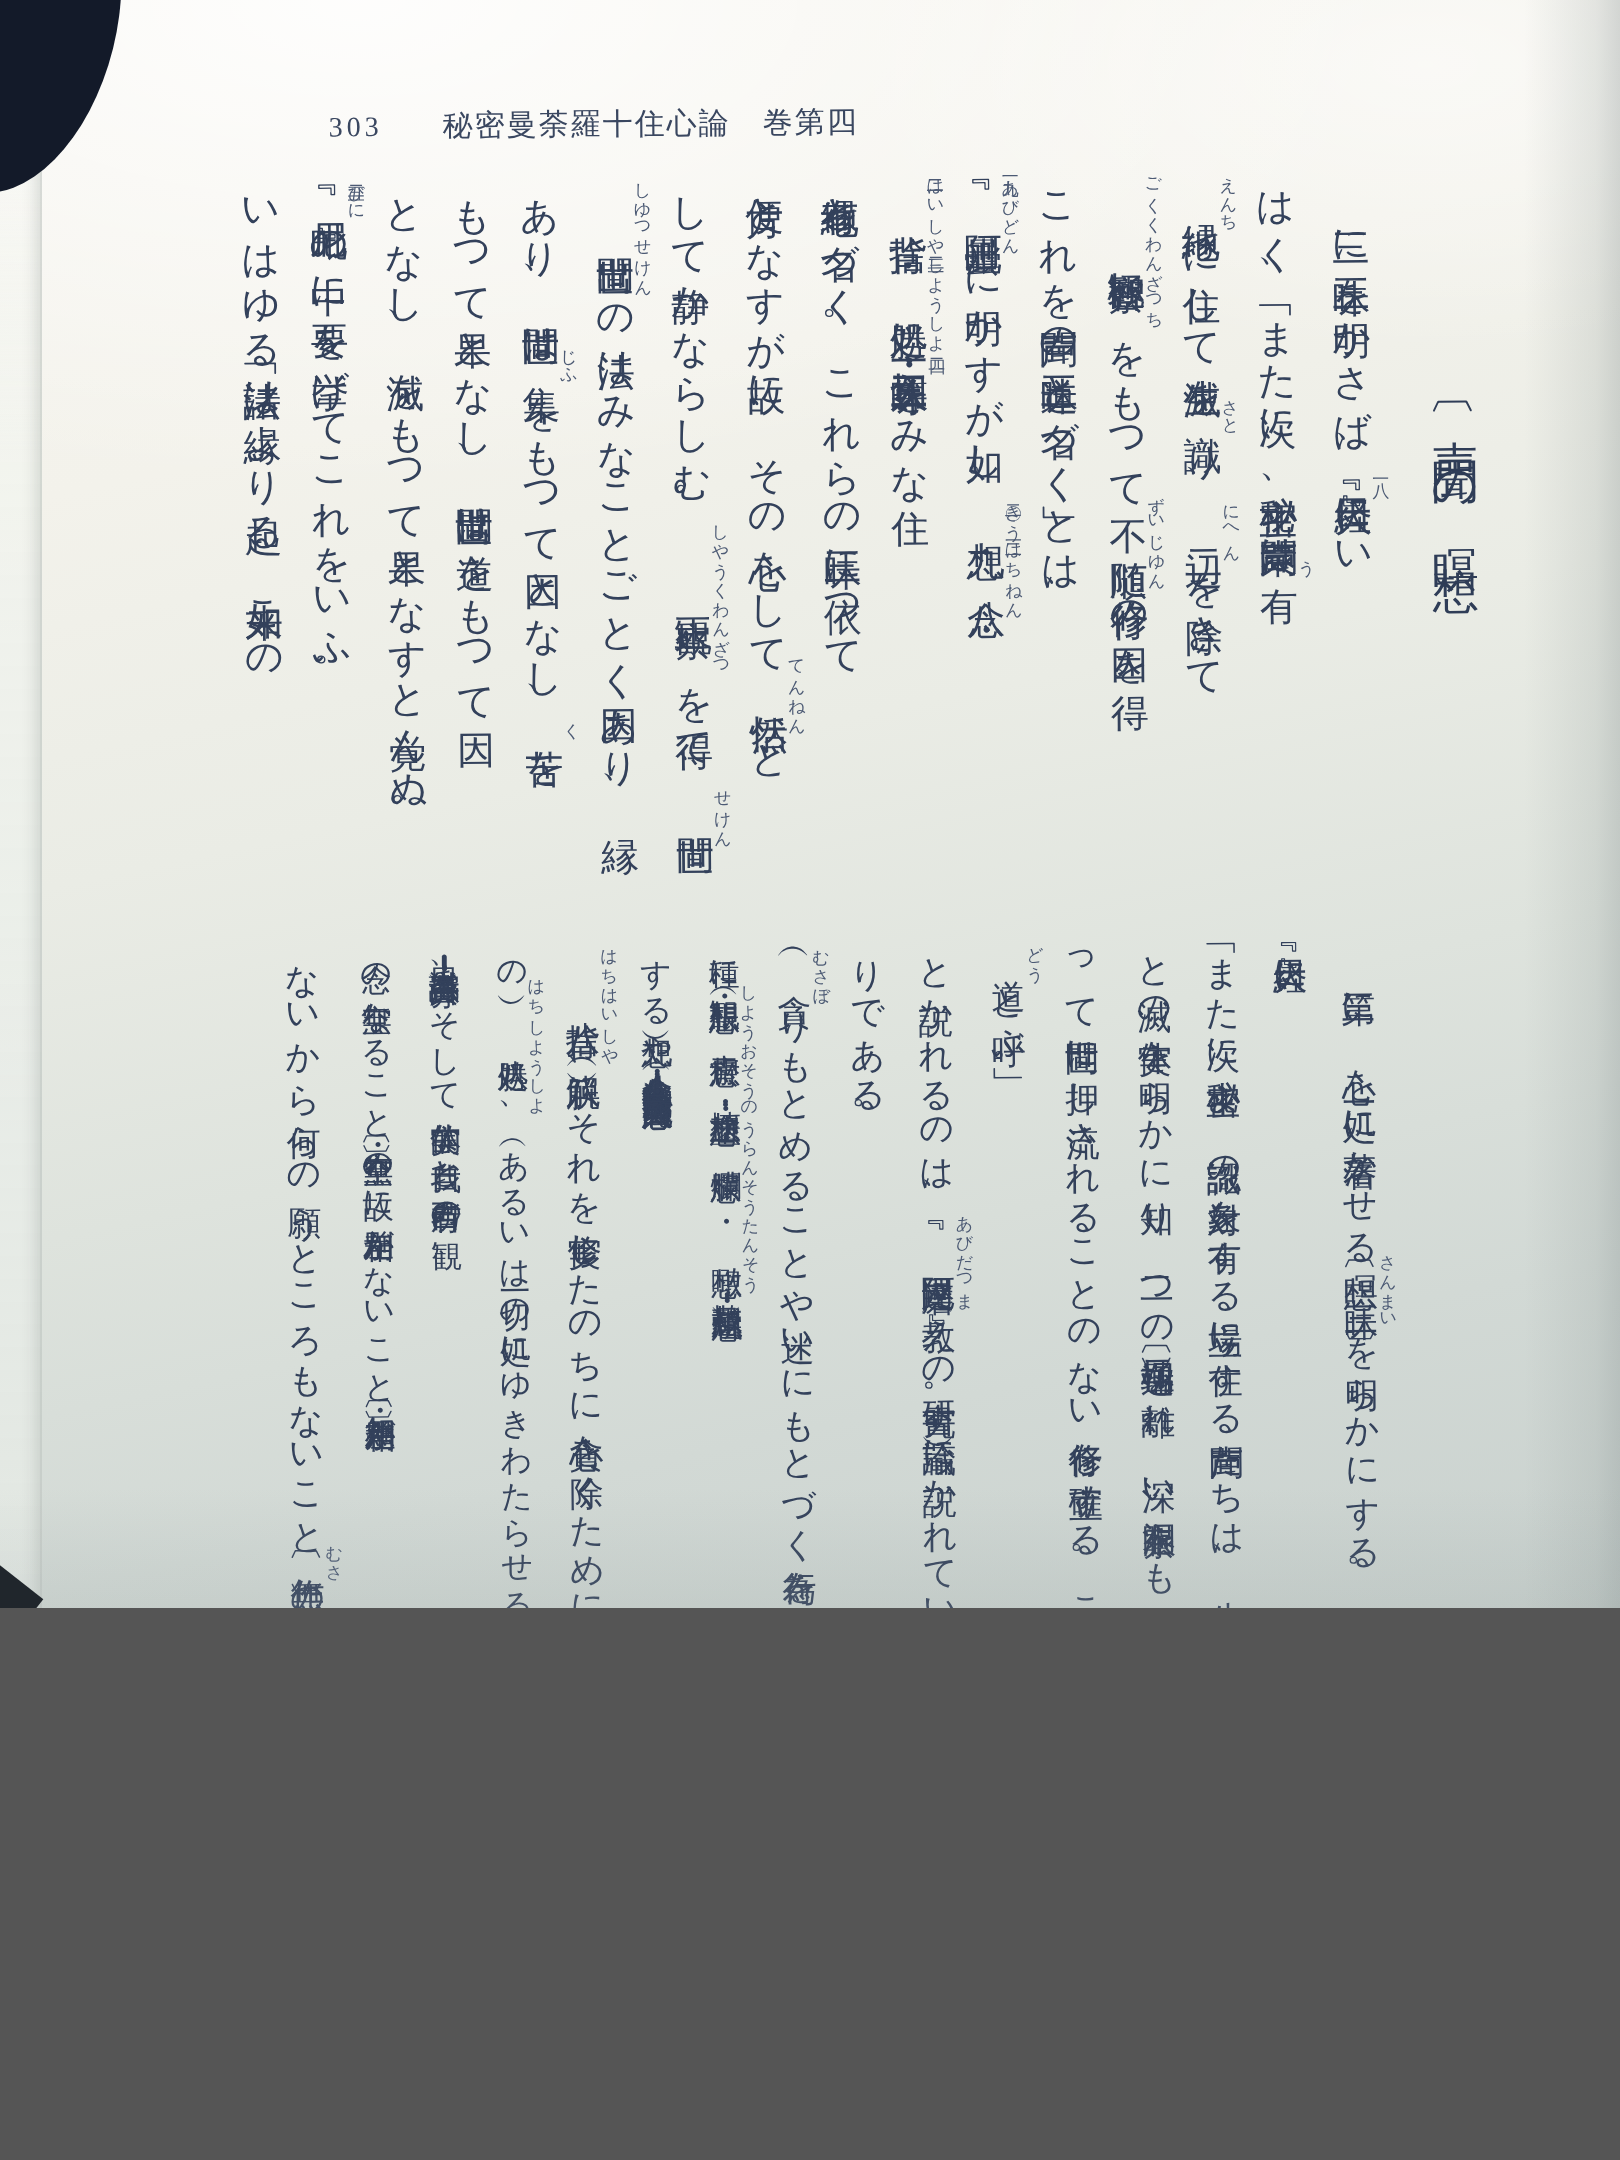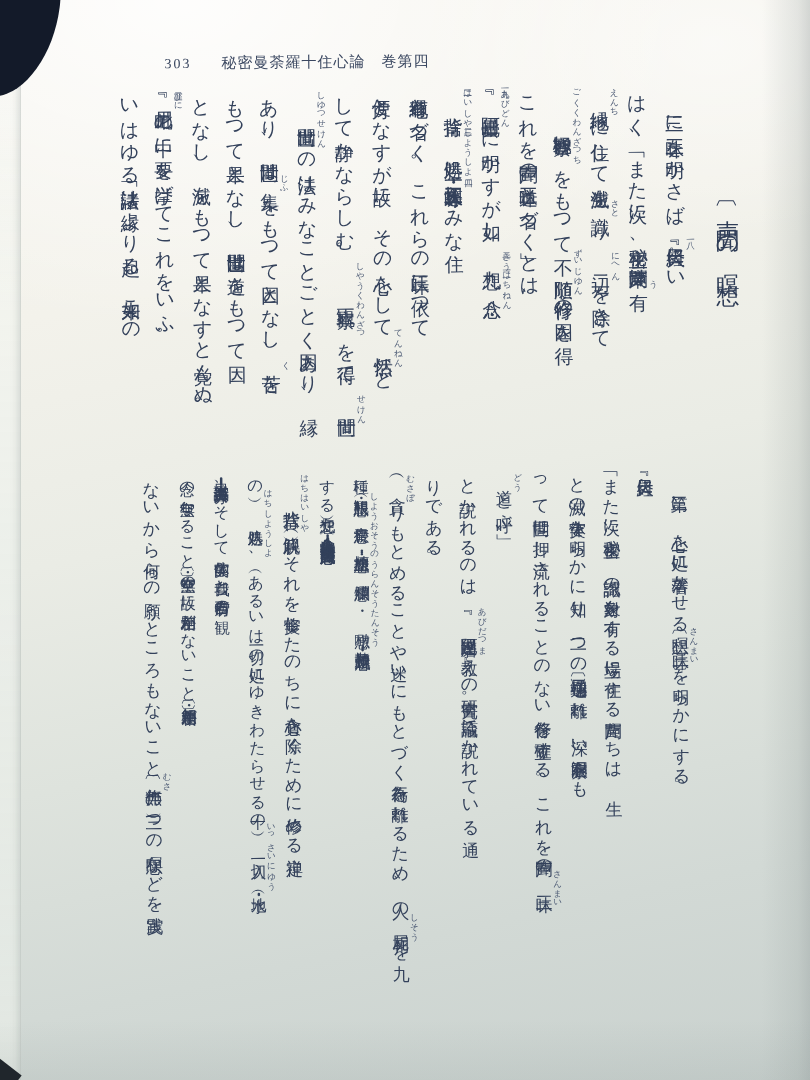--- a/index.html
+++ b/index.html
@@ -1,17 +1,17 @@
 <!DOCTYPE html>
 <html><head>
 <meta charset="utf-8">
 <style>
   html,body{margin:0;padding:0;background:#555;}
   #photo{
-    position:relative;width:810px;height:1080px;overflow:hidden;
+    position:relative;width:810px;height:804px;overflow:hidden;
     background:
       radial-gradient(120% 55% at 22% 0%, rgba(255,255,255,.85), rgba(255,255,255,0) 55%),
       radial-gradient(60% 30% at 88% 4%, rgba(255,255,255,.55), rgba(255,255,255,0) 60%),
       linear-gradient(168deg,#f7f5ef 0%,#f3f2eb 26%,#eaece5 46%,#dee3dd 64%,#d2d9d5 82%,#c9d1ce 100%);
     font-family:"Liberation Serif","DejaVu Serif",serif;
   }
   .corner-tl{position:absolute;left:-44px;top:-74px;width:102px;height:172px;
     background:#131a29;border-radius:50%;transform:rotate(14deg);}
   .corner-bl{position:absolute;left:-12px;bottom:-12px;width:28px;height:28px;
     background:#20262c;transform:rotate(38deg);}

